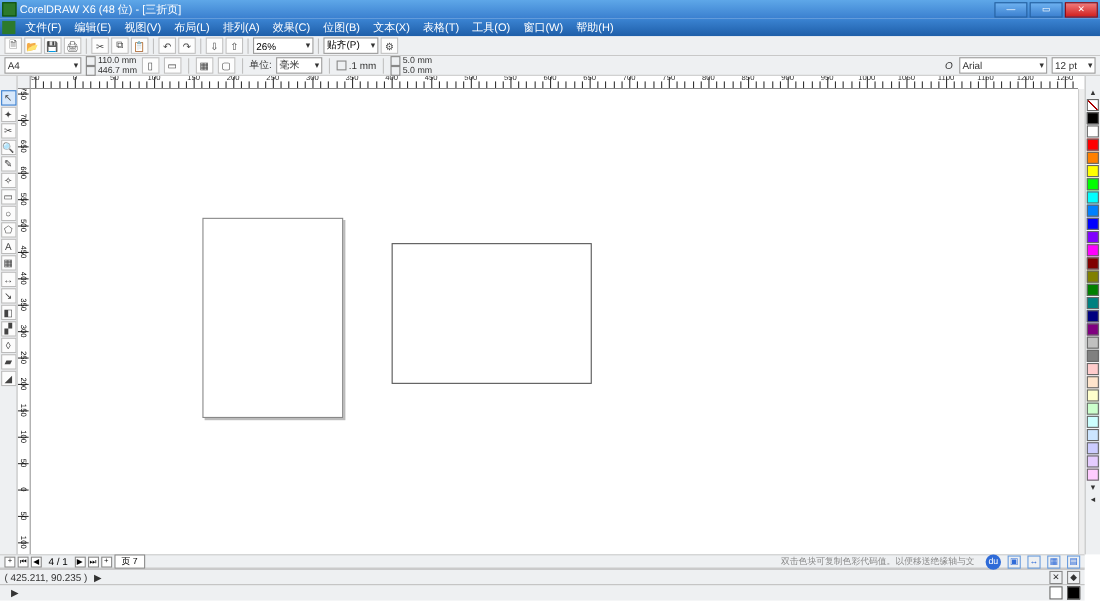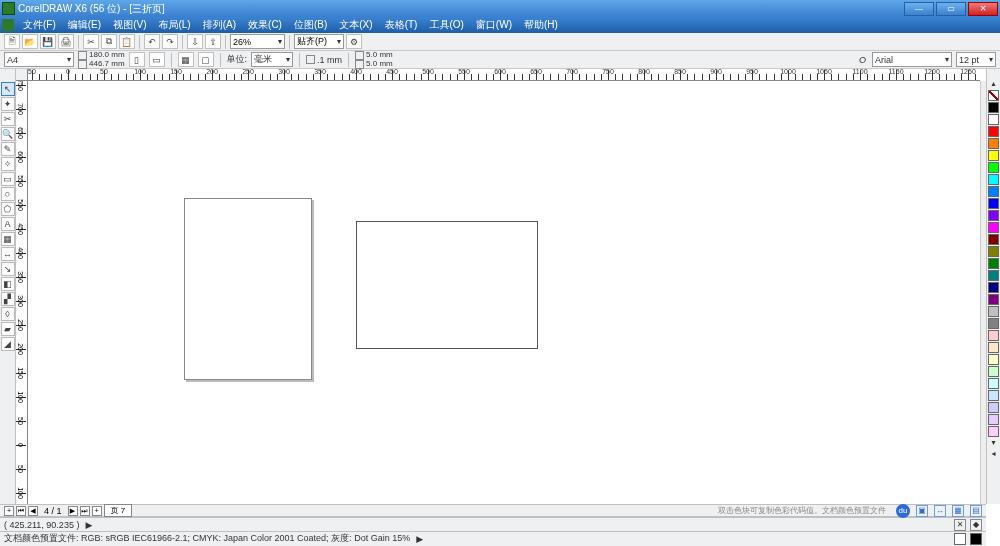--- a/index.html
+++ b/index.html
@@ -81,21 +81,21 @@
 
 .ruler-corner { position: absolute; left: 16px; top: 69px; width: 12px; height: 12px; background: #eef0f2; border-right: 1px solid #888; border-bottom: 1px solid #888; }
 
 .scroll-r { position: absolute; right: 14px; top: 81px; width: 6px; bottom: 42px; background: #eee; border-left: 1px solid #ccc; }
 </style>
 </head>
 <body>
 
 <div class="title-bar">
   <div class="icon-app"></div>
-  <div class="title-text">CorelDRAW X6 (56 位) - [三折页]</div>
+  <div class="title-text">CorelDRAW X6 (48 位) - [三折页]</div>
   <div class="spacer"></div>
   <div class="win-btns">
     <div class="win-btn">—</div>
     <div class="win-btn">▭</div>
     <div class="win-btn close">✕</div>
   </div>
 </div>
 
 <div class="menu-bar">
   <div class="icon-menu"></div>
@@ -139,21 +139,21 @@
   <div class="tb-btn">⚙</div>
 </div>
 
 <div class="prop">
   <div class="tb-select" style="width:70px">
       <span>A4</span>
     </div>
   <div class="stack">
     <span>
         <span class="small-icon"></span>
-        <span>180.0 mm</span>
+        <span>110.0 mm</span>
       </span>
     <span>
         <span class="small-icon"></span>
         <span>446.7 mm</span>
       </span>
   </div>
   <div class="tb-btn">▯</div>
   <div class="tb-btn">▭</div>
   <div class="tb-sep"></div>
   <div class="tb-btn">▦</div>
@@ -459,38 +459,37 @@
   <div class="page-nav">
     <div class="nav-btn">+</div>
     <div class="nav-btn">⏮</div>
     <div class="nav-btn">◀</div>
     <span style="padding:0 4px">4 / 1</span>
     <div class="nav-btn">▶</div>
     <div class="nav-btn">⏭</div>
     <div class="nav-btn">+</div>
     <div class="page-tab">页 7</div>
     <div class="nav-spacer"></div>
-    <span class="hint">双击色块可复制色彩代码值。文档颜色预置文件</span>
+    <span class="hint">双击色块可复制色彩代码值。以便移送绝缘轴与文</span>
     <div class="hint-icons">
       <div class="du">du</div>
       <div class="mini">▣</div>
       <div class="mini">↔</div>
       <div class="mini">▦</div>
       <div class="mini">▤</div>
     </div>
   </div>
   <div class="status1">
     <span>( 425.211, 90.235 )</span>
     <span style="margin-left:6px">▶</span>
     <div class="spacer"></div>
     <div class="endicons">
       <div class="ei" style="position:relative">✕</div>
       <div class="ei">◆</div>
     </div>
   </div>
   <div class="status2">
-    <span>文档颜色预置文件: RGB: sRGB IEC61966-2.1; CMYK: Japan Color 2001 Coated; 灰度: Dot Gain 15%</span>
     <span style="margin-left:6px">▶</span>
     <div style="flex:1"></div>
     <div class="sw-big" style="background:#fff"></div>
     <div class="sw-big" style="background:#000"></div>
   </div>
 </div>
 
 </body></html>

